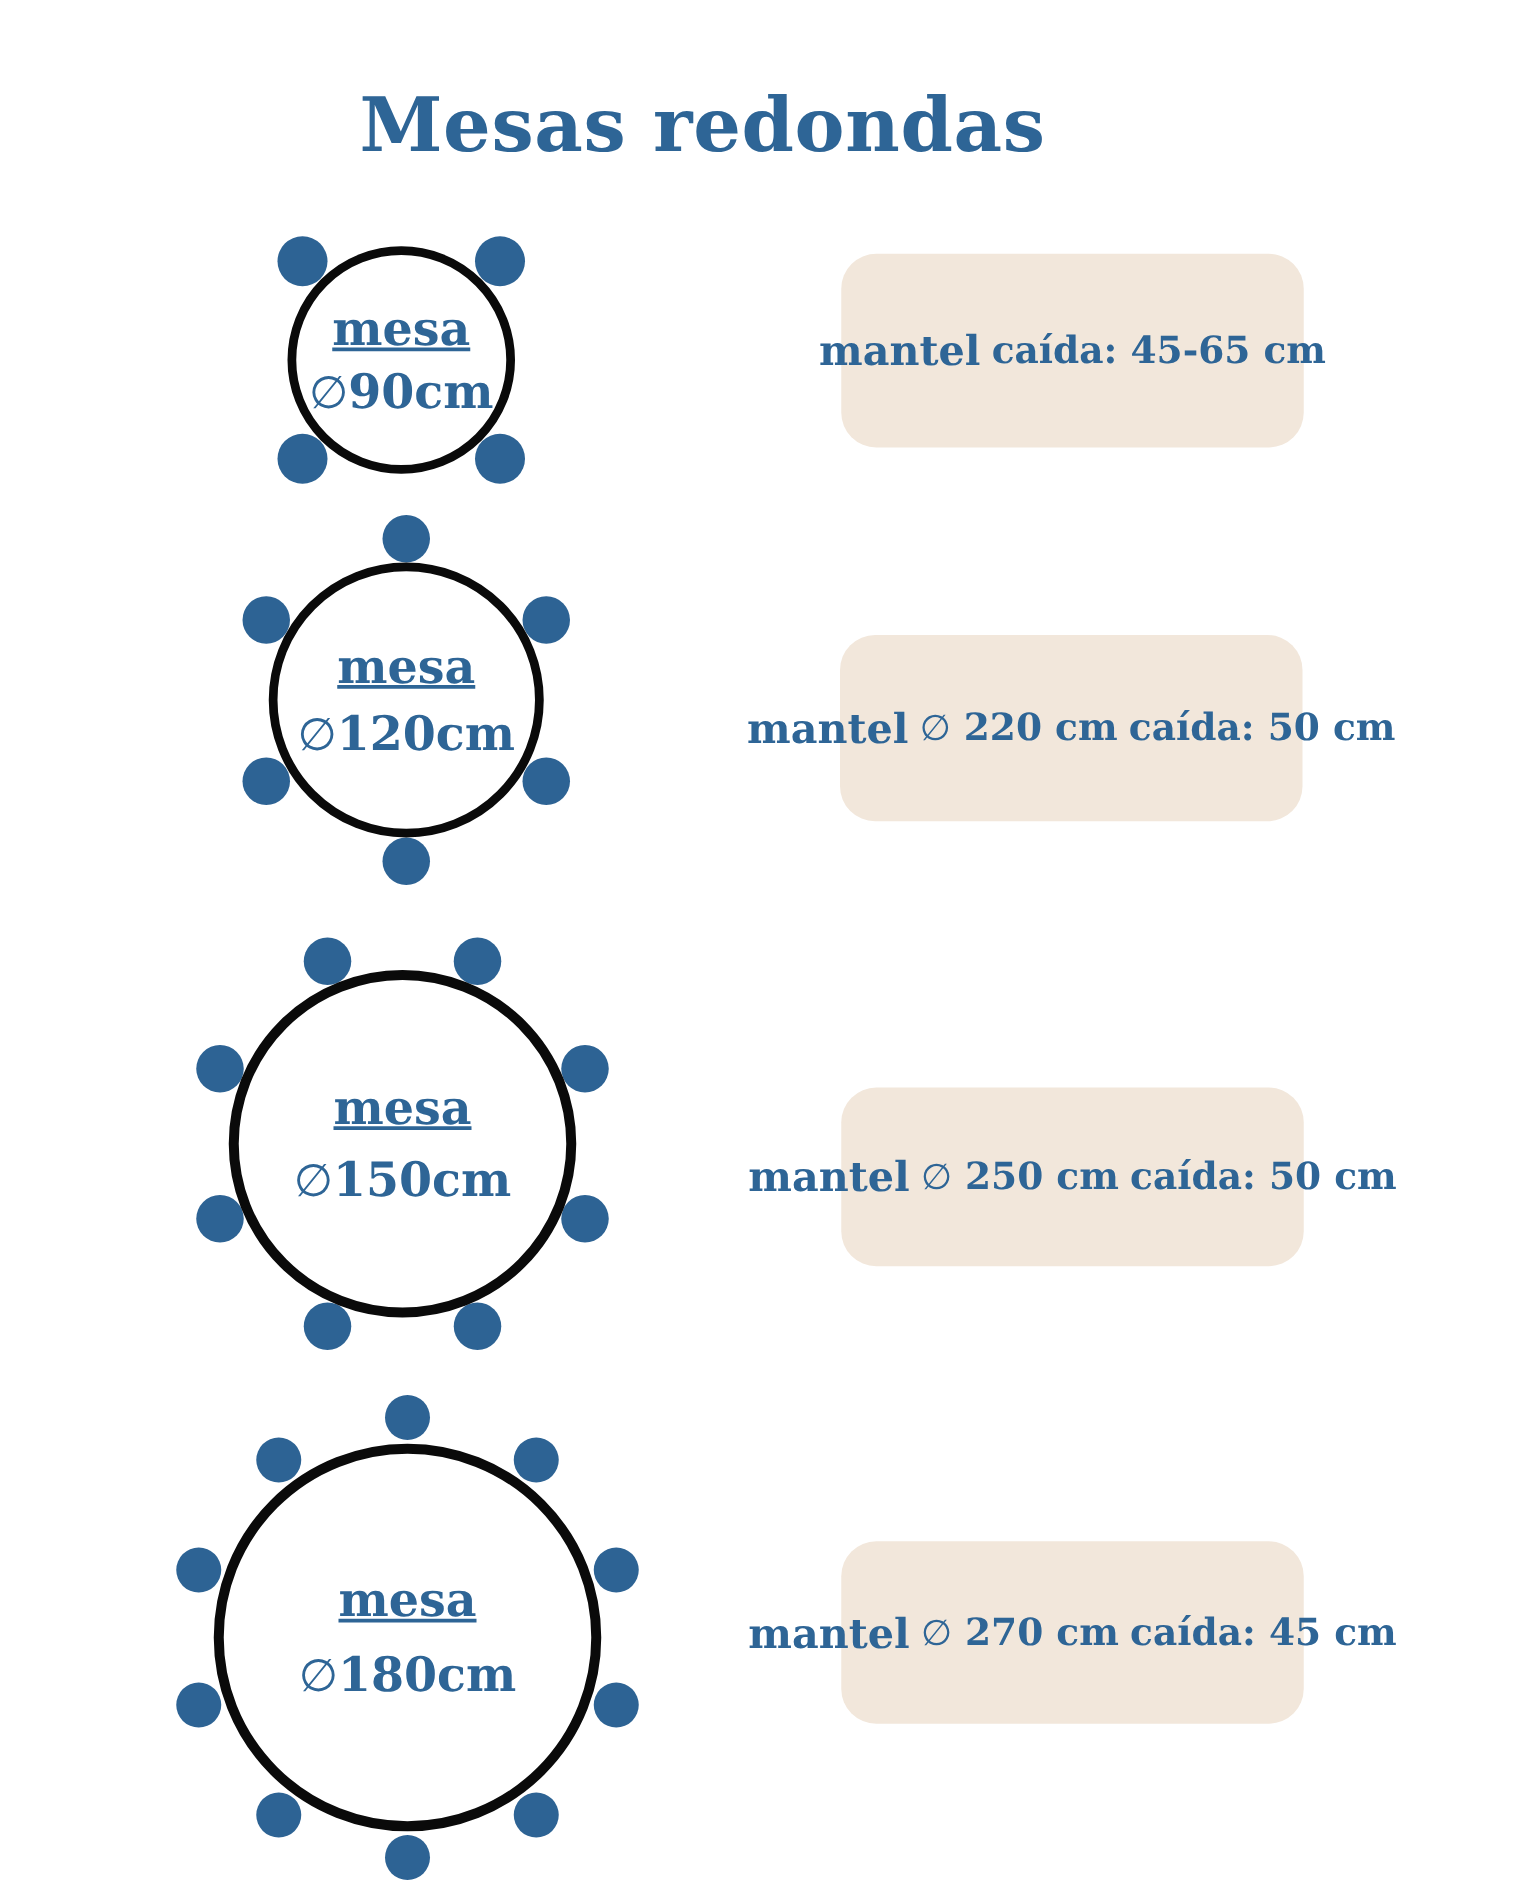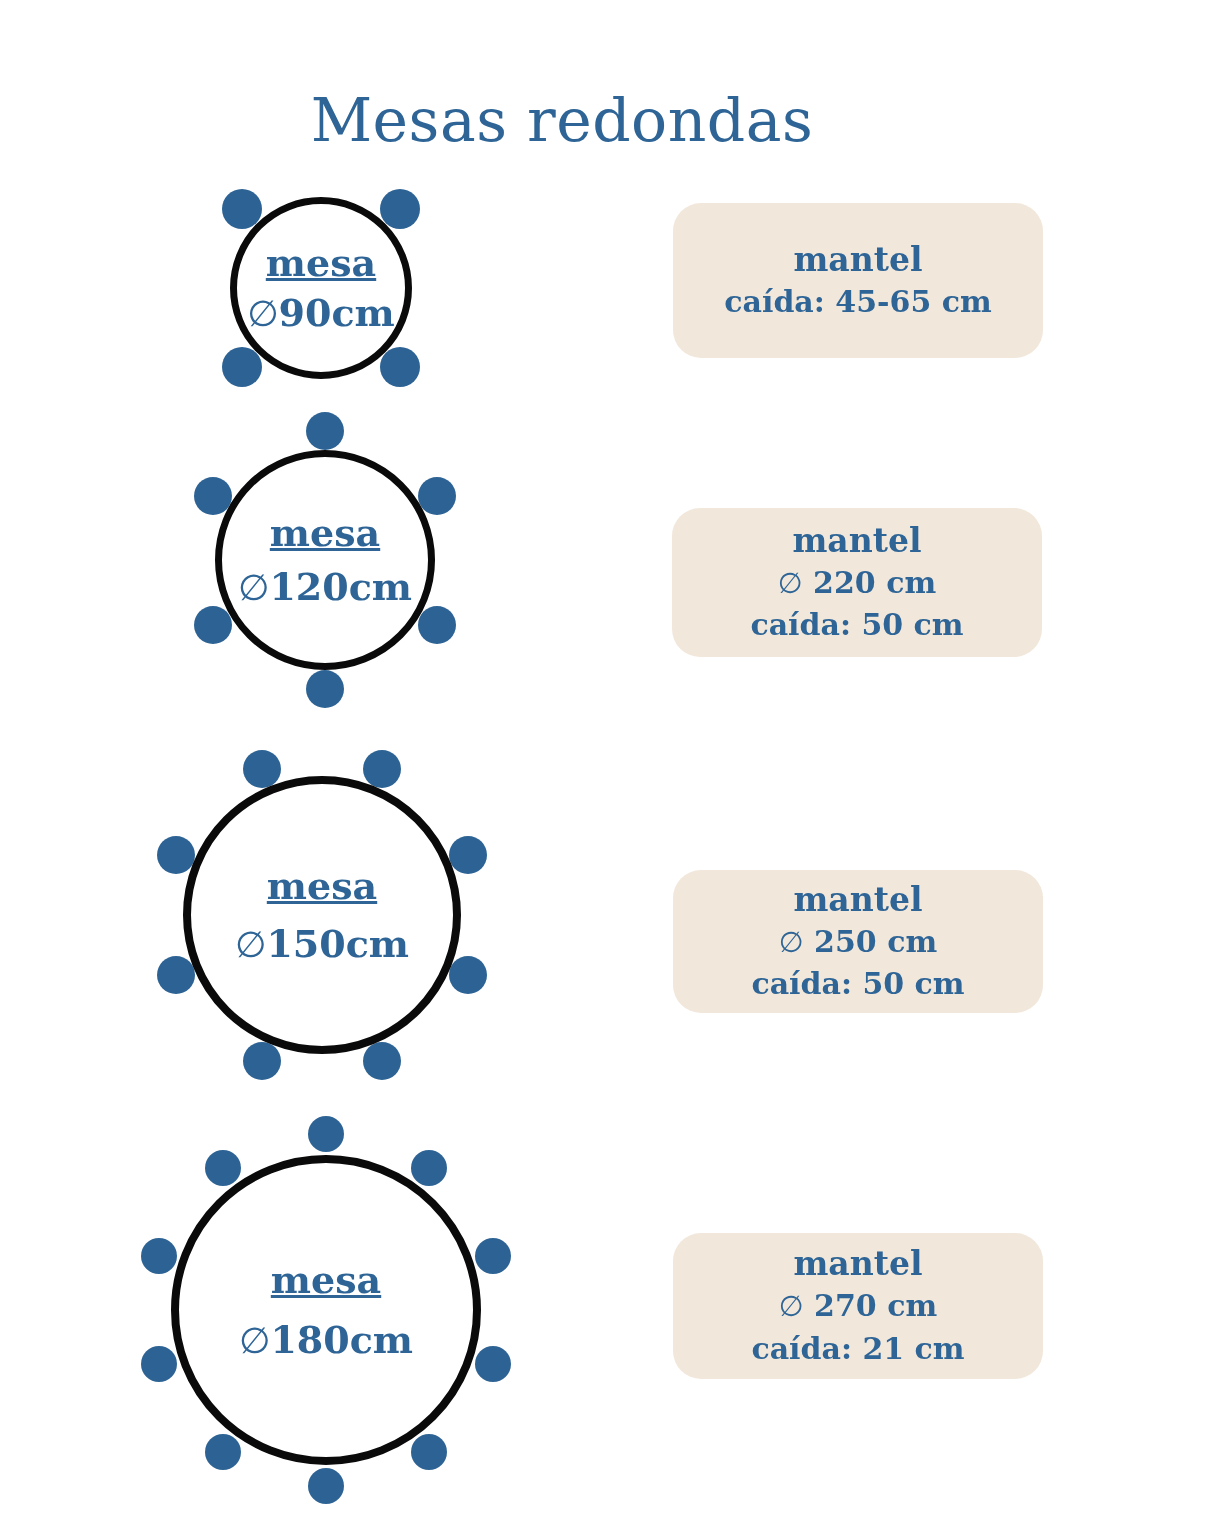--- a/index.html
+++ b/index.html
@@ -14,26 +14,26 @@
   .page {
     position: relative;
     width: 1214px;
     height: 1520px;
     background: var(--bg);
     font-family: "DejaVu Serif", "Liberation Serif", serif;
     overflow: hidden;
   }
   .title {
     position: absolute;
-    top: 85px;
+    top: 66px;
     left: 0;
     width: 1124px;
     text-align: center;
     font-size: 60px;
-    font-weight: 400;
+    font-weight: 700;
     color: var(--blue);
     letter-spacing: 0.5px;
   }
   .chairs-layer { position: absolute; inset: 0; z-index: 1; }
   .chair {
     position: absolute;
     border-radius: 50%;
     background: var(--chair);
   }
   .table-circle {
@@ -71,21 +71,21 @@
     font-weight: 400;
     font-size: 0.95em;
   }
   .mantel-box {
     position: absolute;
     z-index: 2;
     width: 370px;
     background: var(--beige);
     border-radius: 28px;
     display: flex;
-    flex-direction: column;
+    flex-direction: row;
     align-items: center;
     justify-content: center;
     gap: 9px;
     color: var(--blue);
   }
   .b1 { left: 673px; top: 203px; height: 155px; }
   .b2 { left: 672px; top: 508px; height: 149px; }
   .b3 { left: 673px; top: 870px; height: 143px; }
   .b4 { left: 673px; top: 1233px; height: 146px; }
   .mantel-title { font-size: 33px; font-weight: 700; line-height: 1; }
@@ -163,16 +163,16 @@
       <div class="chair" style="left: 475.386px; top: 1237.61px; height: 36px; width: 36px;"></div>
       <div class="chair" style="left: 411.45px; top: 1149.61px; height: 36px; width: 36px;"></div>
     </div>
   <div class="table-circle c4">
     <div class="mesa-label">mesa</div>
     <div class="mesa-diameter"><span class="dia-symbol">∅</span><span>180cm</span></div>
   </div>
   <div class="mantel-box b4">
     <div class="mantel-title">mantel</div>
     <div class="mantel-line"><span class="dia-symbol">∅</span><span> 270 cm</span></div>
-    <div class="mantel-line">caída: 21 cm</div>
+    <div class="mantel-line">caída: 45 cm</div>
   </div>
 
 </div>
 
 </body></html>

